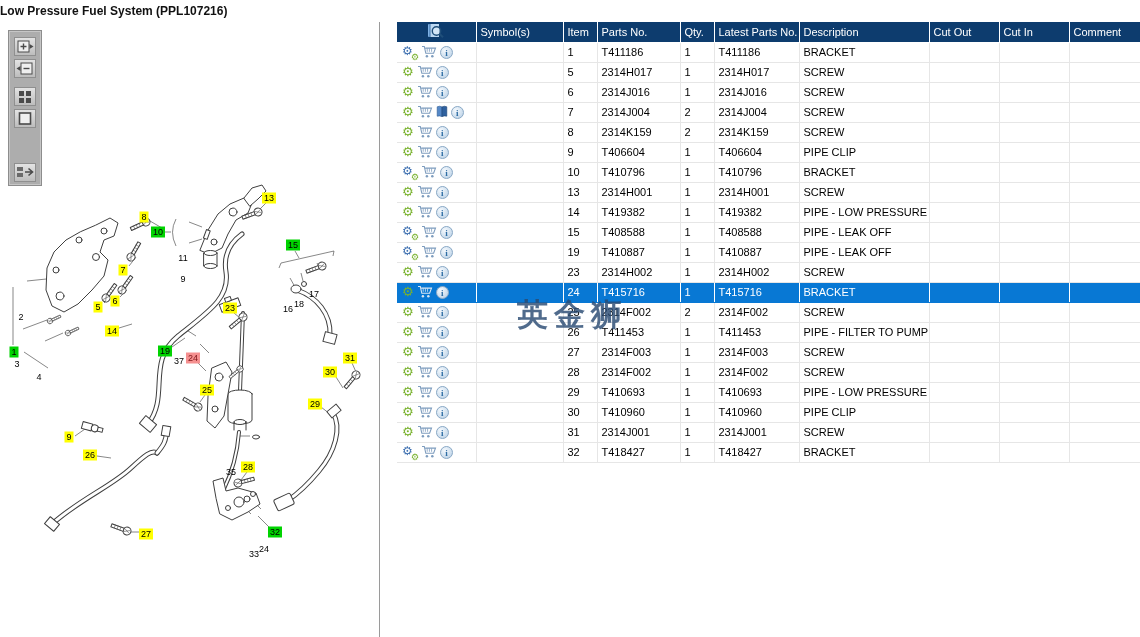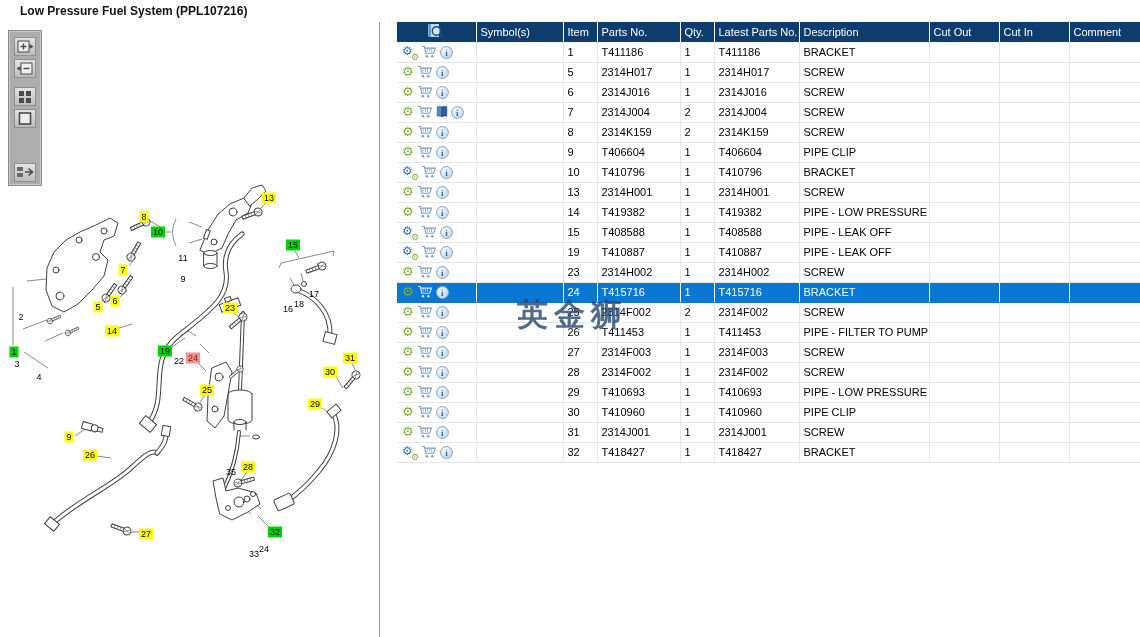--- a/index.html
+++ b/index.html
@@ -1,19 +1,19 @@
 <!DOCTYPE html>
 <html><head>
 <meta charset="utf-8">
 <style>
   * { margin:0; padding:0; box-sizing:border-box; }
   body { font-family:"Liberation Sans", sans-serif; background:#fff; }
   #app { position:relative; width:1140px; height:637px; background:#fff; overflow:hidden; }
 
-  .page-title { position:absolute; left:20px; top:4px; font-size:12px; font-weight:bold; color:#111; }
+  .page-title { position:absolute; left:0; top:4px; font-size:12px; font-weight:bold; color:#111; }
 
   
   .left-panel { position:absolute; left:0; top:22px; width:380px; height:615px; background:#fff; border-right:1px solid #9a9a9a; }
   .diagram-svg { position:absolute; left:0; top:-22px; }
   .callout-layer { position:absolute; left:0; top:-22px; width:380px; height:637px; pointer-events:none; }
   .callout { position:absolute; transform:translate(-50%,-50%); font-size:9px; line-height:11px; padding:0 2px; color:#000; white-space:nowrap; pointer-events:auto; }
   .callout.yellow { background:#ffff00; }
   .callout.green  { background:#00d300; }
   .callout.red    { background:#f59090; color:#7c1518; }
   .callout.plain  { background:transparent;margin-top:36px; }
@@ -220,21 +220,21 @@
         <span class="callout plain" style="left: 183px; top: 243px;">9</span>
         <span class="callout yellow" style="left: 269px; top: 198px;">13</span>
         <span class="callout yellow" style="left: 112px; top: 331px;">14</span>
         <span class="callout green" style="left: 293px; top: 245px;">15</span>
         <span class="callout plain" style="left: 288px; top: 273px; text-align: right;">16</span>
         <span class="callout plain" style="left: 314px; top: 258px;">17</span>
         <span class="callout plain" style="left: 299px; top: 268px;">18</span>
         <span class="callout green" style="left: 165px; top: 351px;">19</span>
         <span class="callout plain" style="left: 194px; top: 324px;">20</span>
         <span class="callout plain" style="left: 231px; top: 436px;">35</span>
-        <span class="callout plain" style="left: 179px; top: 325px;">22</span>
+        <span class="callout plain" style="left: 179px; top: 325px;">37</span>
         <span class="callout yellow" style="left: 230px; top: 308px;">23</span>
         <span class="callout red" style="left: 193px; top: 358px;">24</span>
         <span class="callout yellow" style="left: 207px; top: 390px;">25</span>
         <span class="callout yellow" style="left: 90px; top: 455px;">26</span>
         <span class="callout yellow" style="left: 146px; top: 534px;">27</span>
         <span class="callout yellow" style="left: 248px; top: 467px;">28</span>
         <span class="callout yellow" style="left: 315px; top: 404px;">29</span>
         <span class="callout yellow" style="left: 330px; top: 372px;">30</span>
         <span class="callout yellow" style="left: 350px; top: 358px;">31</span>
         <span class="callout green" style="left: 275px; top: 532px;">32</span>

